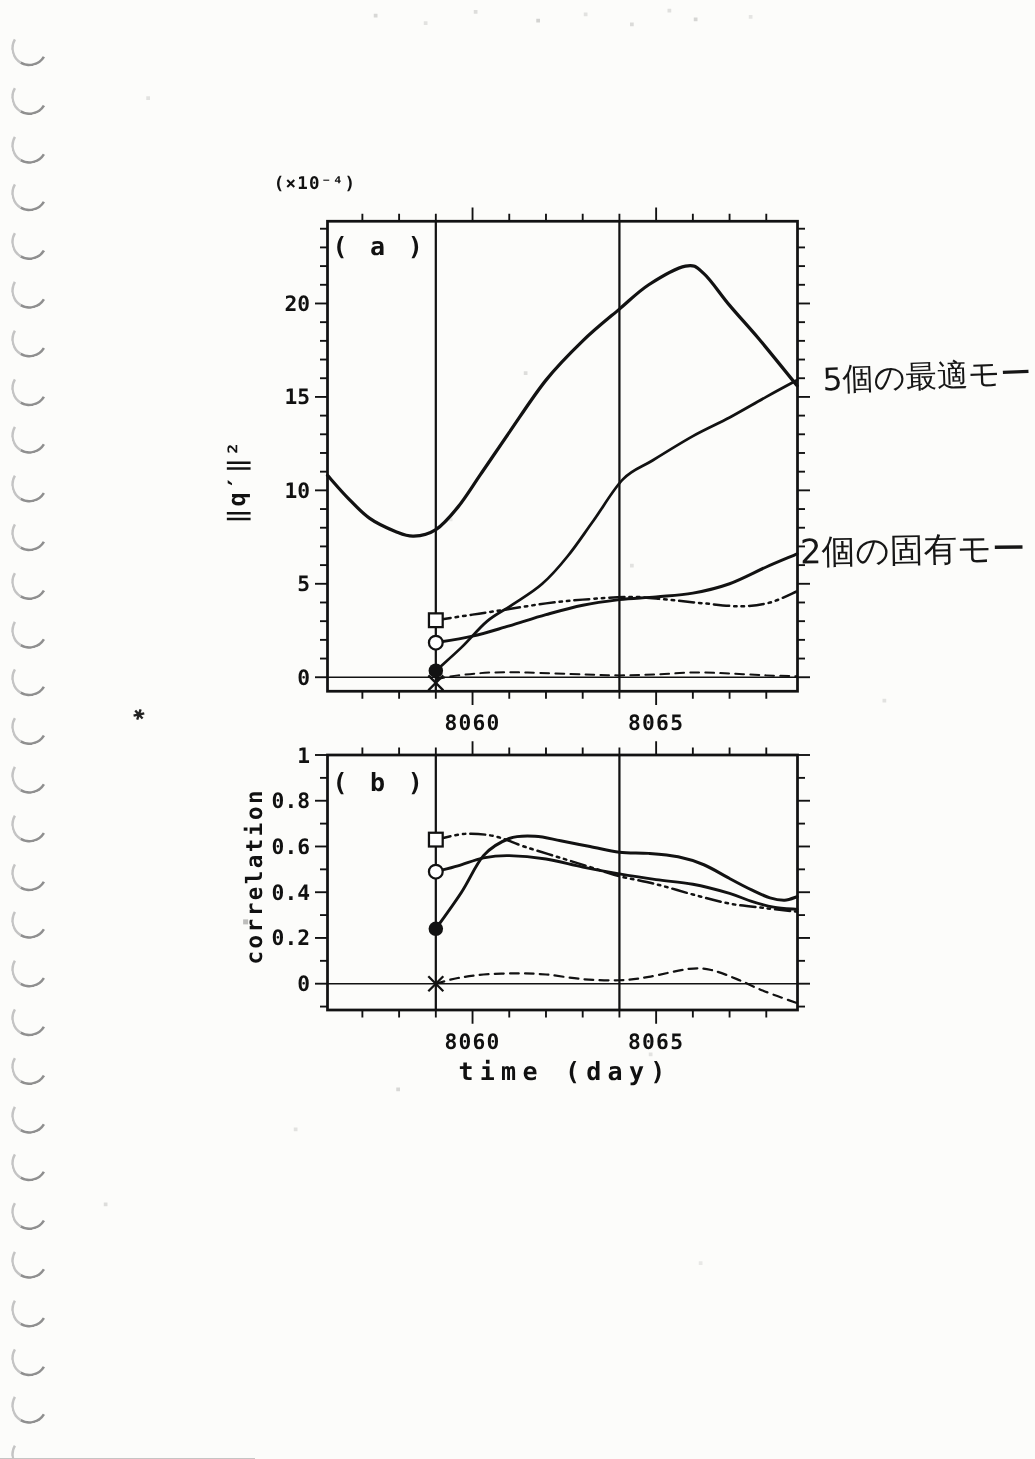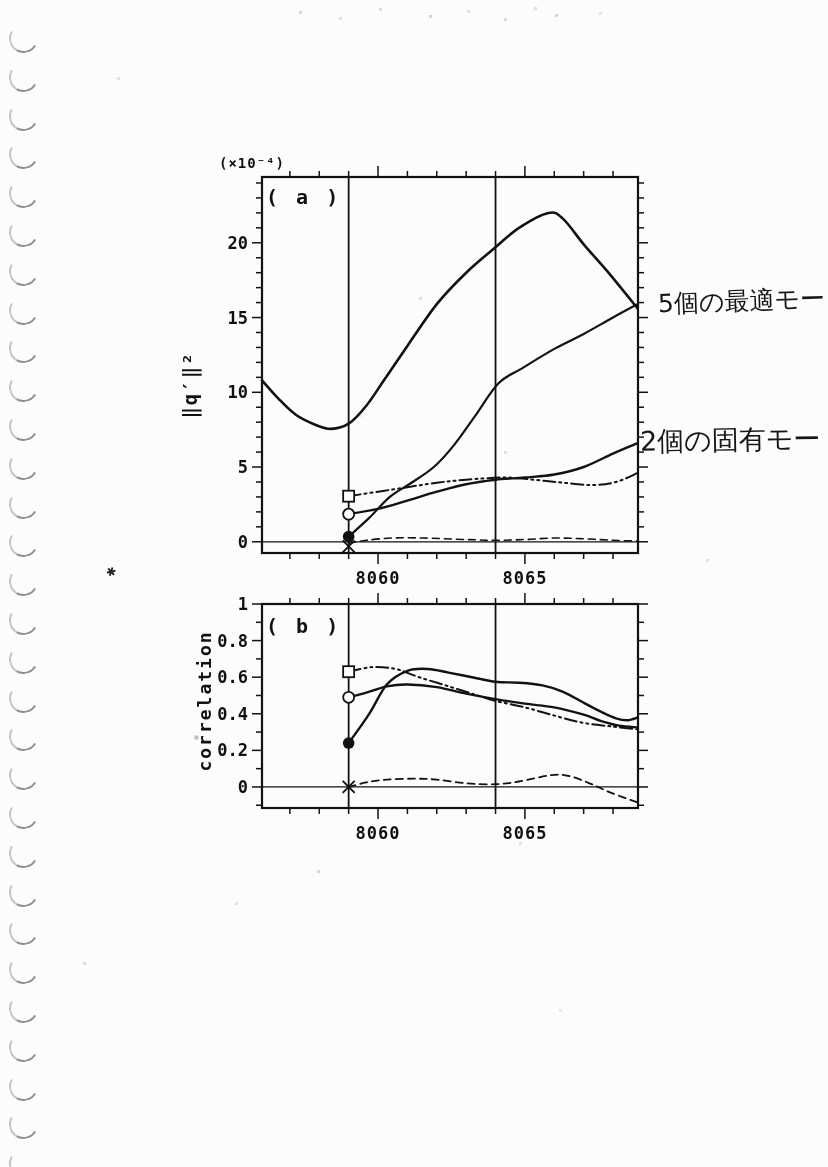--- a/index.html
+++ b/index.html
@@ -2,21 +2,21 @@
 <html><head>
 <meta charset="utf-8">
 <style>
   html,body{margin:0;padding:0;background:#777;}
   .page{position:relative;width:828px;height:1167px;background:#fcfcfa;overflow:hidden;
         font-family:"DejaVu Sans",sans-serif;color:#111;}
   .hole{position:absolute;left:9px;width:25px;height:25px;border-radius:50%;
         border:2.5px solid transparent;border-bottom-color:#8f8f8f;border-left-color:#c4c4c4;
         transform:rotate(-14deg);}
   .lab{position:absolute;color:#111;}
-  #scale-label{left:219px;top:139px;font:700 14px "DejaVu Sans Mono",monospace;letter-spacing:1px;margin-top:16px;}
+  #scale-label{left:219px;top:139px;font:700 14px "DejaVu Sans Mono",monospace;letter-spacing:1px;}
   #panel-a-tag{left:266px;top:185px;font:700 20px "DejaVu Sans Mono",monospace;letter-spacing:3px;}
   #panel-b-tag{left:266px;top:614px;font:700 20px "DejaVu Sans Mono",monospace;letter-spacing:3px;}
   #ylabel-a{left:190px;top:385px;transform:translate(-50%,-50%) rotate(-90deg);
             font:700 19px "DejaVu Sans Mono",monospace;letter-spacing:2px;white-space:nowrap;}
   #ylabel-b{left:204px;top:701px;transform:translate(-50%,-50%) rotate(-90deg);
             font:700 18px "DejaVu Sans Mono",monospace;letter-spacing:2px;white-space:nowrap;}
   #xlabel{left:452px;top:857px;transform:translate(-50%,-50%);
           font:700 20px "DejaVu Sans Mono",monospace;letter-spacing:5px;white-space:nowrap;}
   .hand{position:absolute;color:#161616;font-family:"DejaVu Sans",sans-serif;}
   #ann-0{left:658px;top:284px;font-size:25px;transform:rotate(-2deg);white-space:nowrap;}
@@ -271,17 +271,18 @@
           <text x="524.9062499999909" y="839" text-anchor="middle" font-size="17" letter-spacing="1">8065</text>
         </g>
       </g>
     </svg>
 
   <div class="lab" id="scale-label">(×10⁻⁴)</div>
   <div class="lab" id="panel-a-tag">( a )</div>
   <div class="lab" id="panel-b-tag">( b )</div>
   <div class="lab" id="ylabel-a">‖q′‖²</div>
   <div class="lab" id="ylabel-b">correlation</div>
+  <div class="lab" id="xlabel">time (day)</div>
 
   <div class="hand" id="ann-0">5個の最適モード</div>
   <div class="hand" id="ann-1">2個の固有モード</div>
   <div class="lab" id="pen-mark">✱</div>
 </div>
 
 </body></html>

